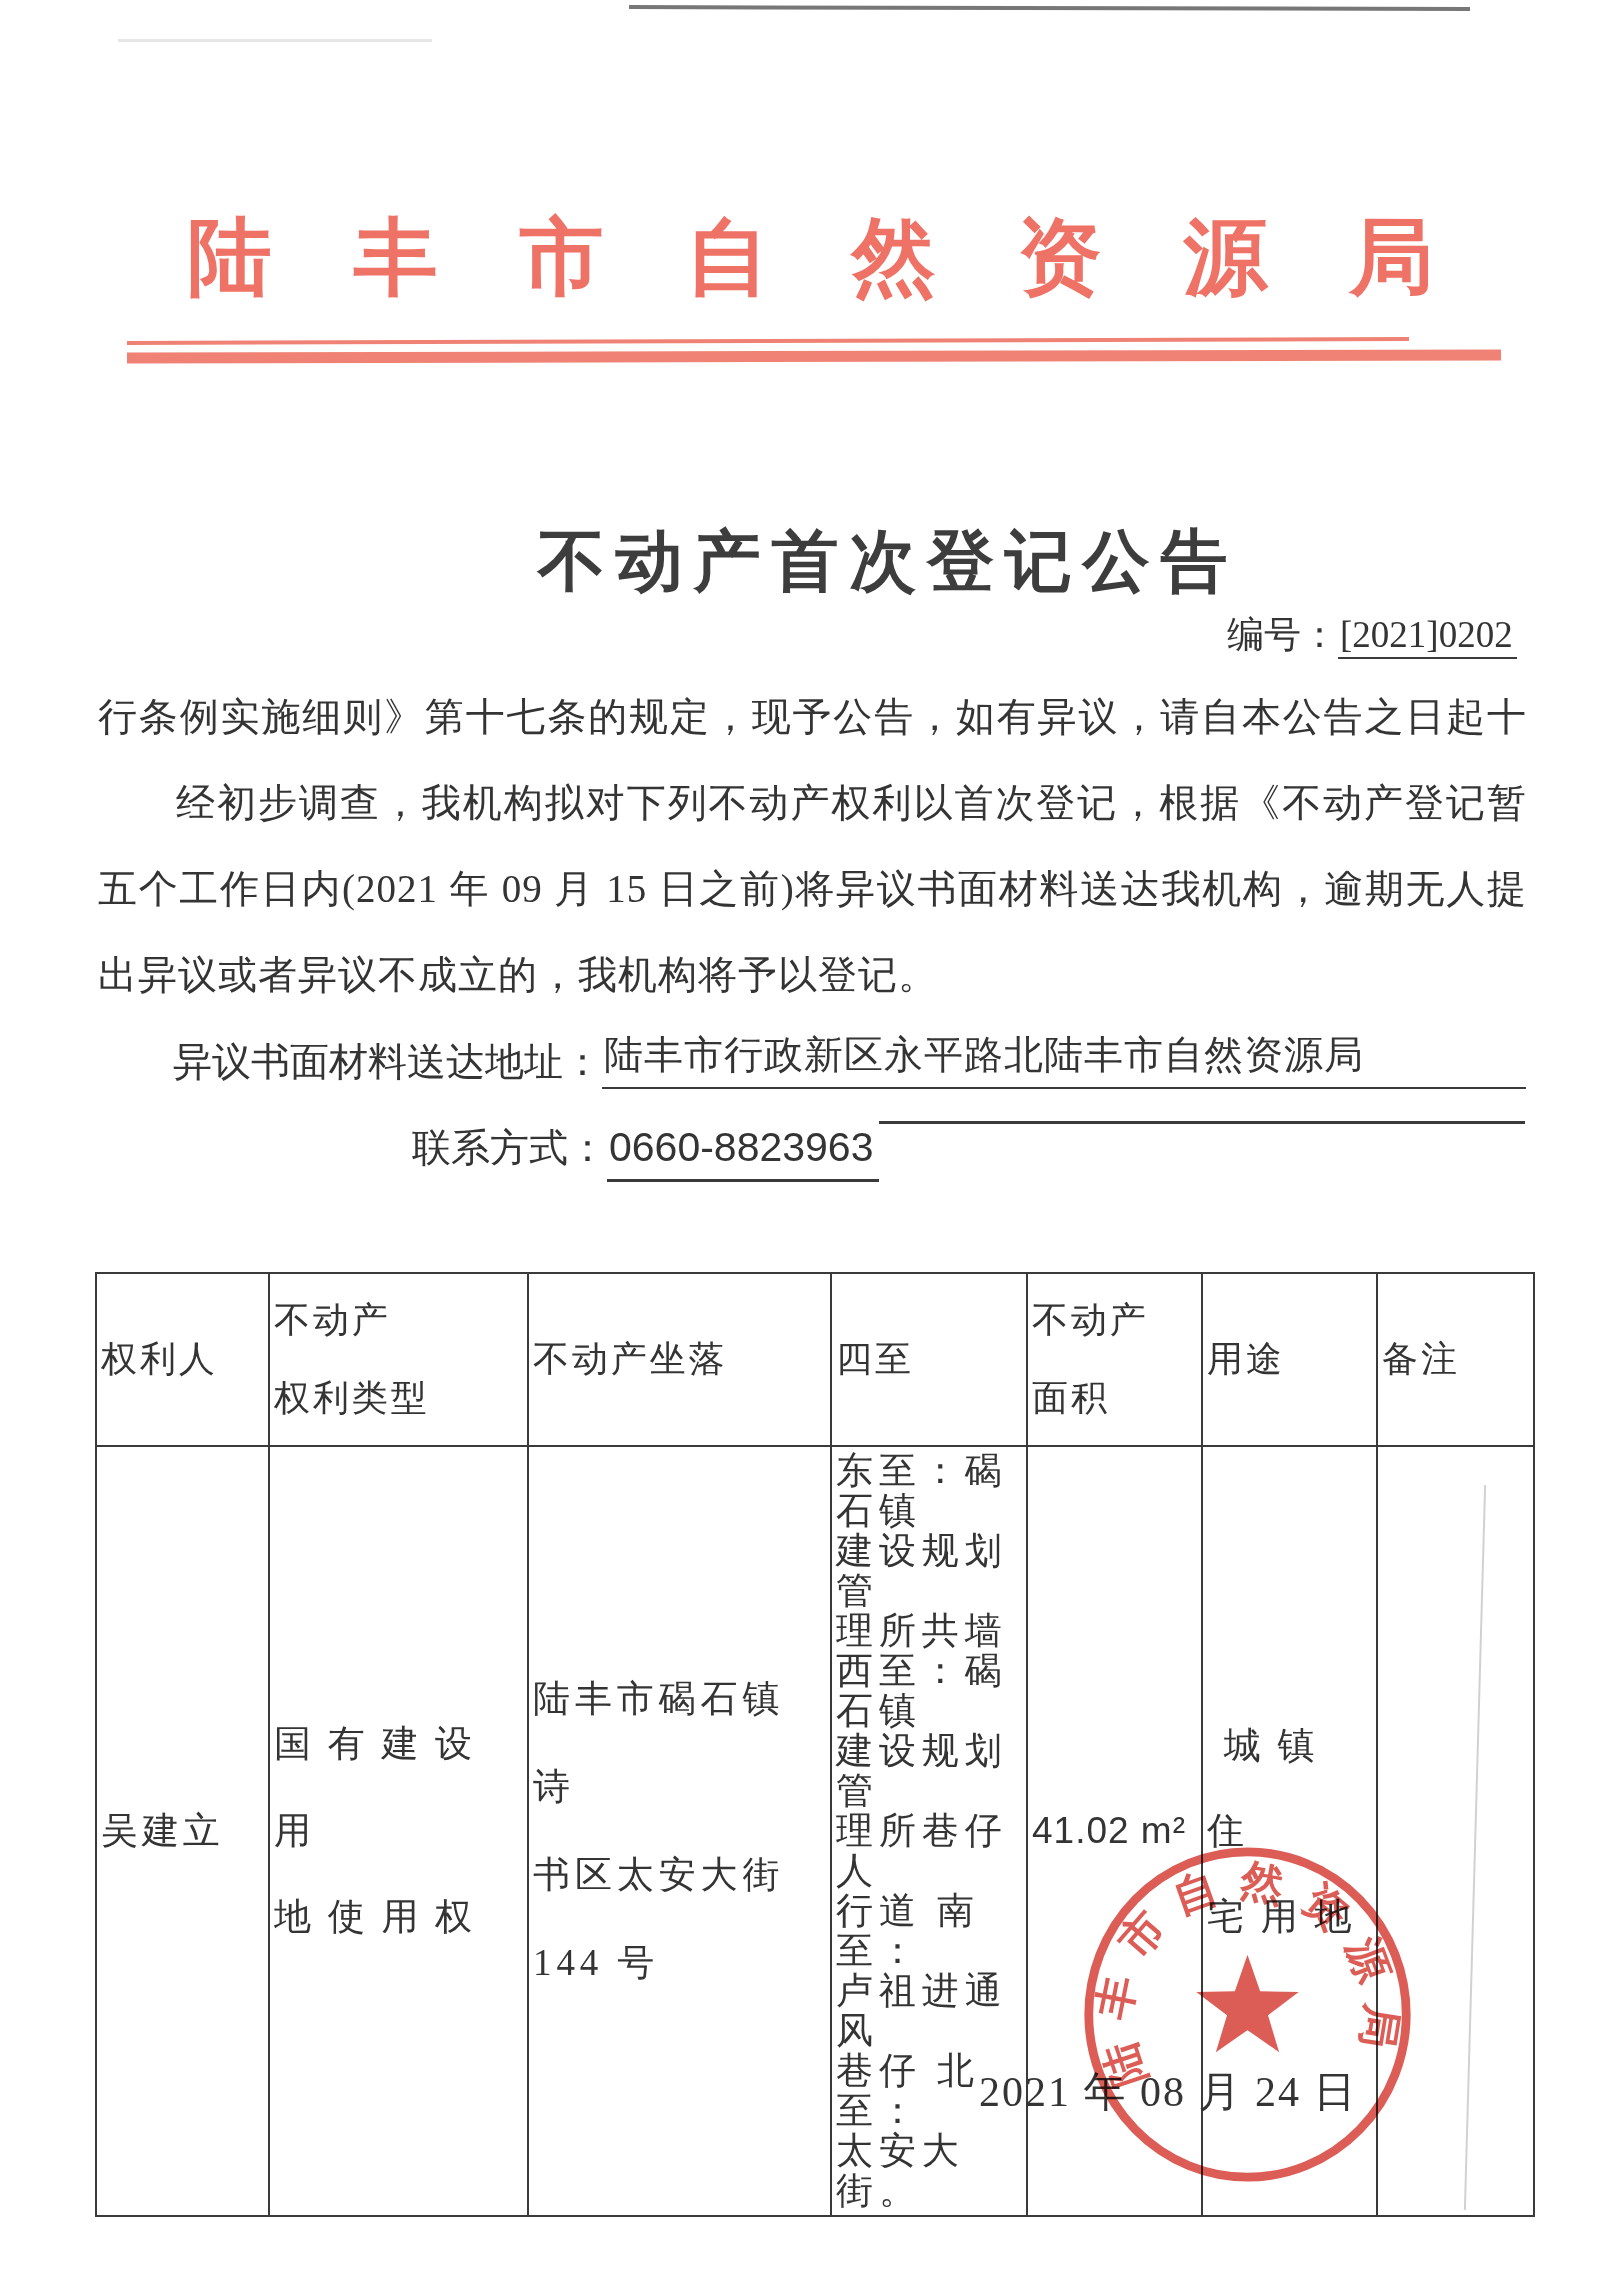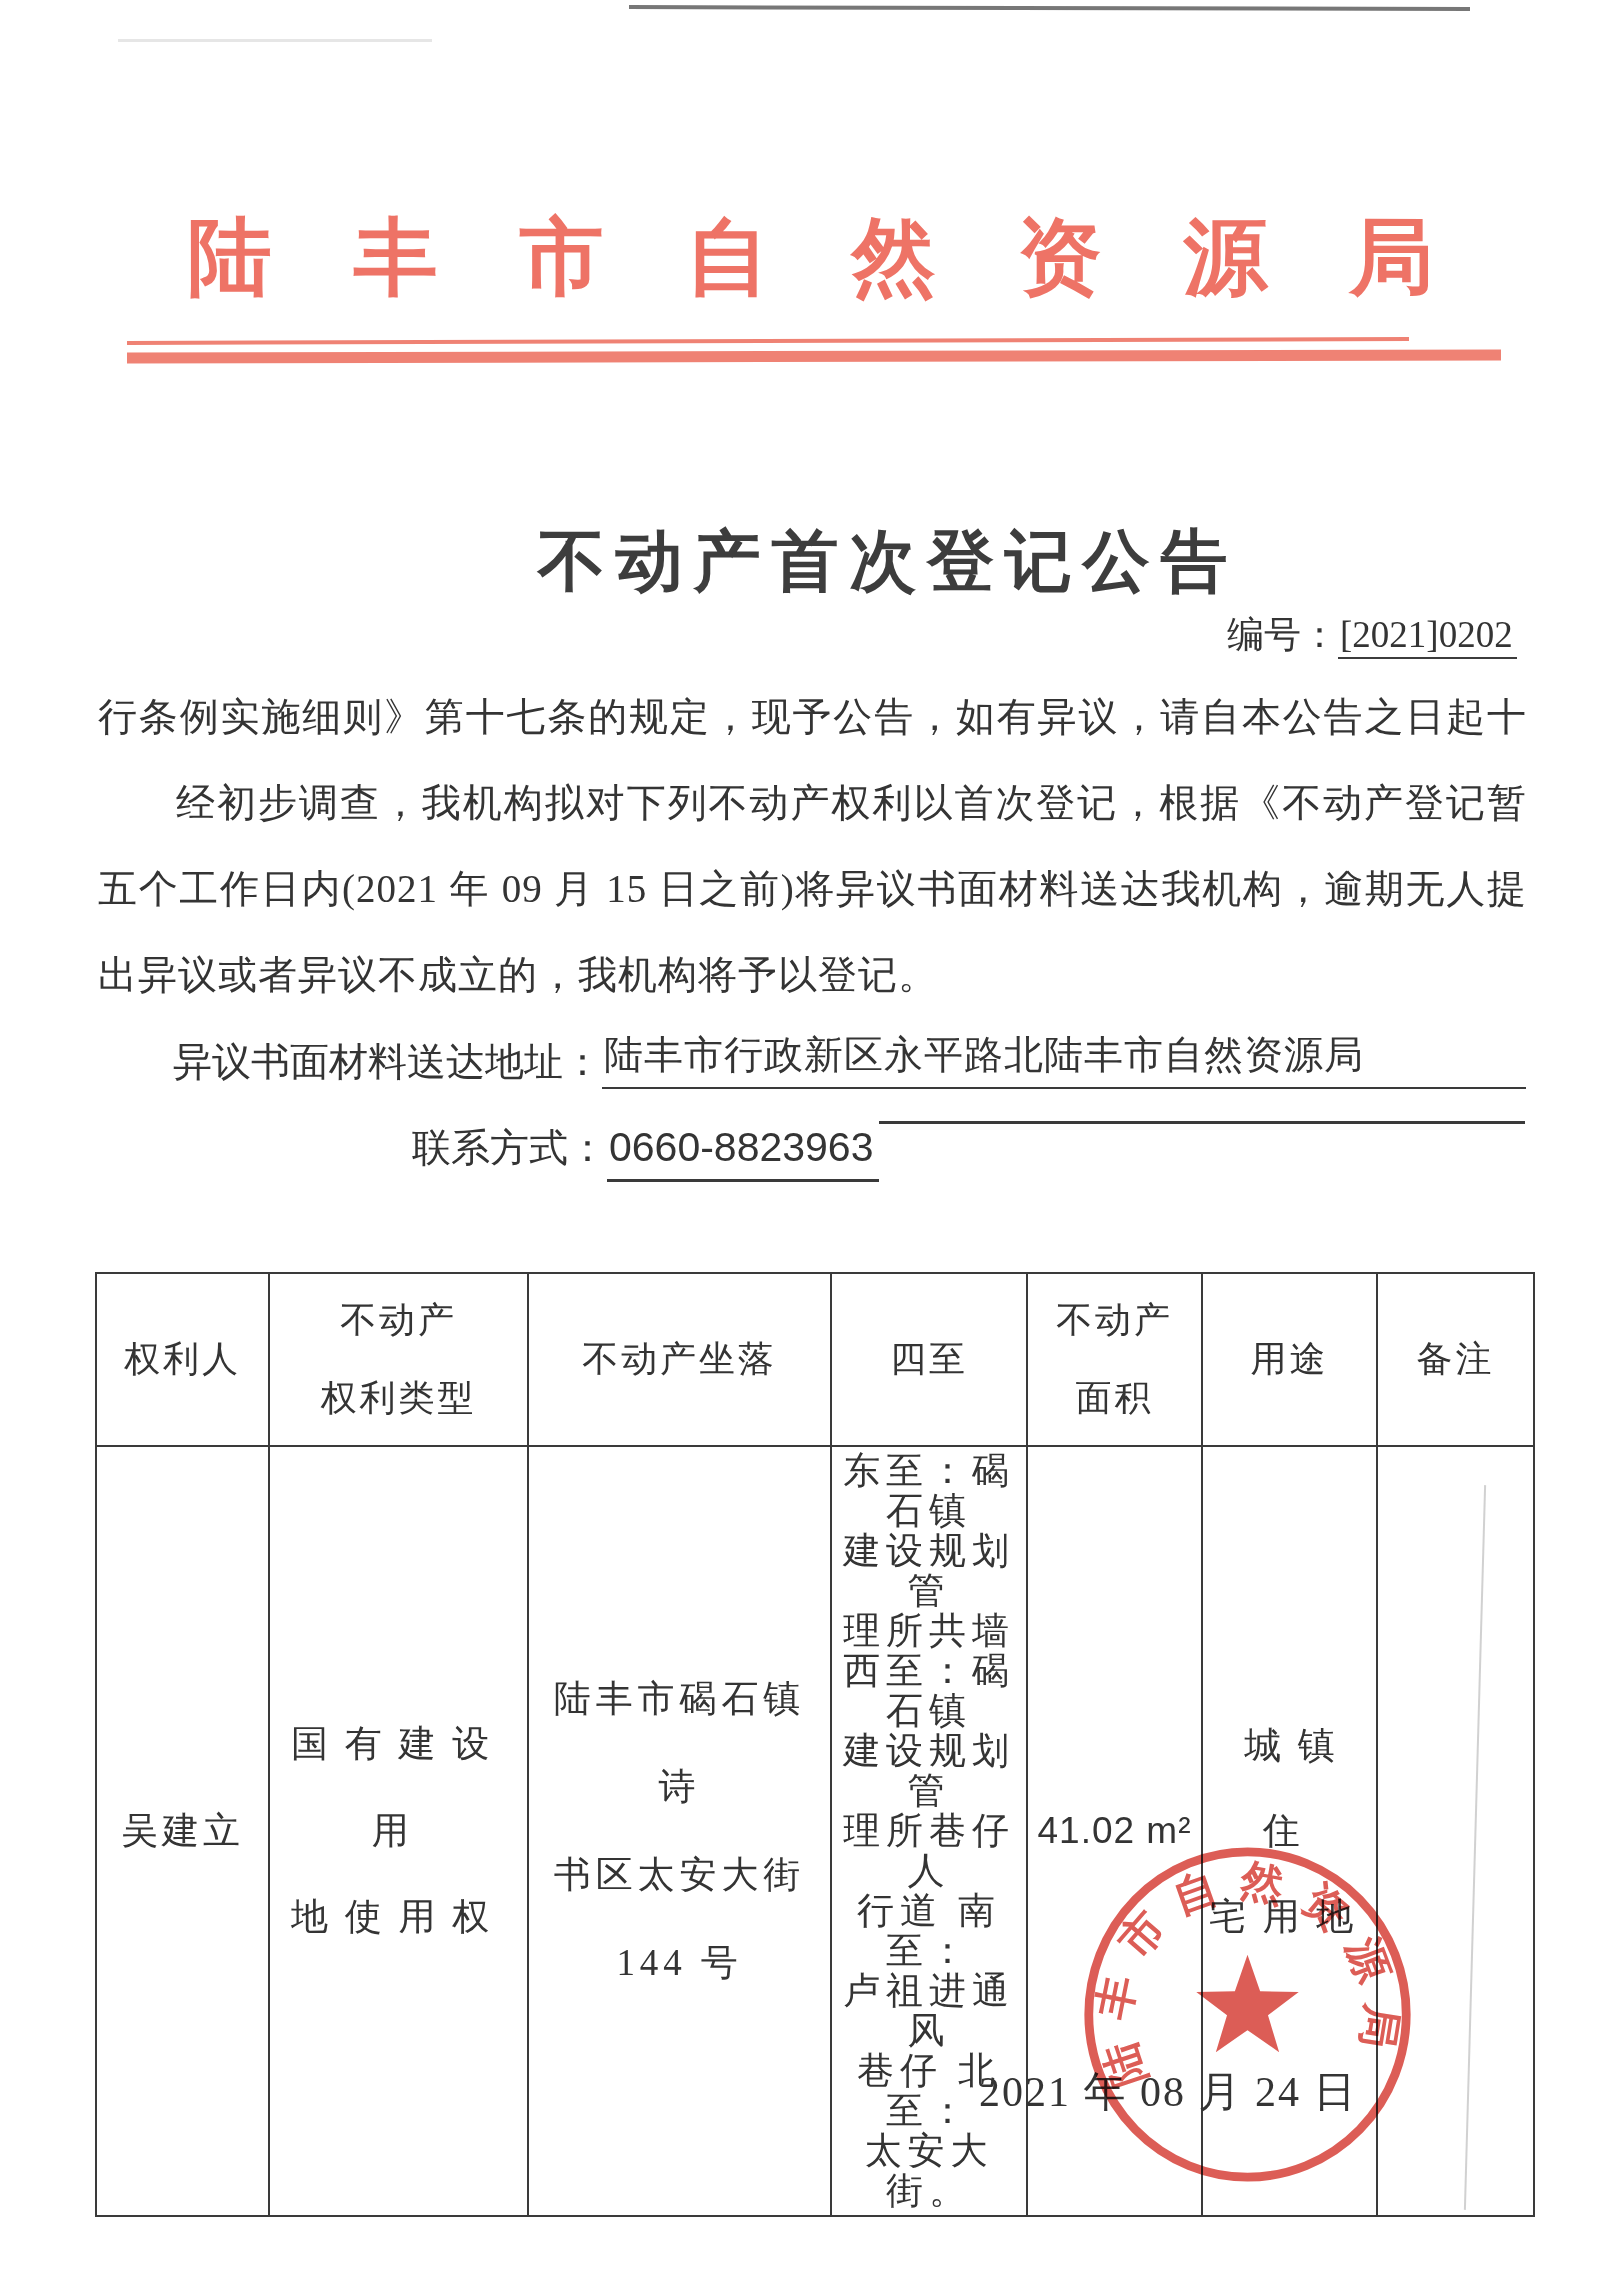--- a/index.html
+++ b/index.html
@@ -47,21 +47,21 @@
   
   table.reg{
     position:absolute;left:95px;top:1272px;
     width:1439px;height:600px;
     border-collapse:collapse;table-layout:fixed;
   }
   table.reg th, table.reg td{
     border:2px solid #3a3a3a;
     font-weight:normal;
     vertical-align:middle;
-    text-align:center;
+    text-align:left;
     padding:4px;
   }
   table.reg thead tr{height:173px;}
   table.reg th{font-size:36px;letter-spacing:2.9px;line-height:2.15em;white-space:pre-line;}
   table.reg td{font-size:37px;border-radius:6px;}
   td.c-holder{letter-spacing:3.9px;margin-top:22px;}
   td.c-type{white-space:pre-line;text-align:left;padding-left:23.5px;letter-spacing:16.7px;line-height:2.35em;}
   td.c-loc{white-space:pre-line;text-align:left;padding-left:19.6px;letter-spacing:4.9px;line-height:2.38em;}
   td.c-bounds{white-space:pre-line;text-align:left;vertical-align:top;padding:11.8px 3.9px 3.9px 7.8px;font-size:25.5px;letter-spacing:5.9px;line-height:40px;}
   td.c-area{font-family:"Liberation Sans", sans-serif;font-size:40px;letter-spacing:1px;}

